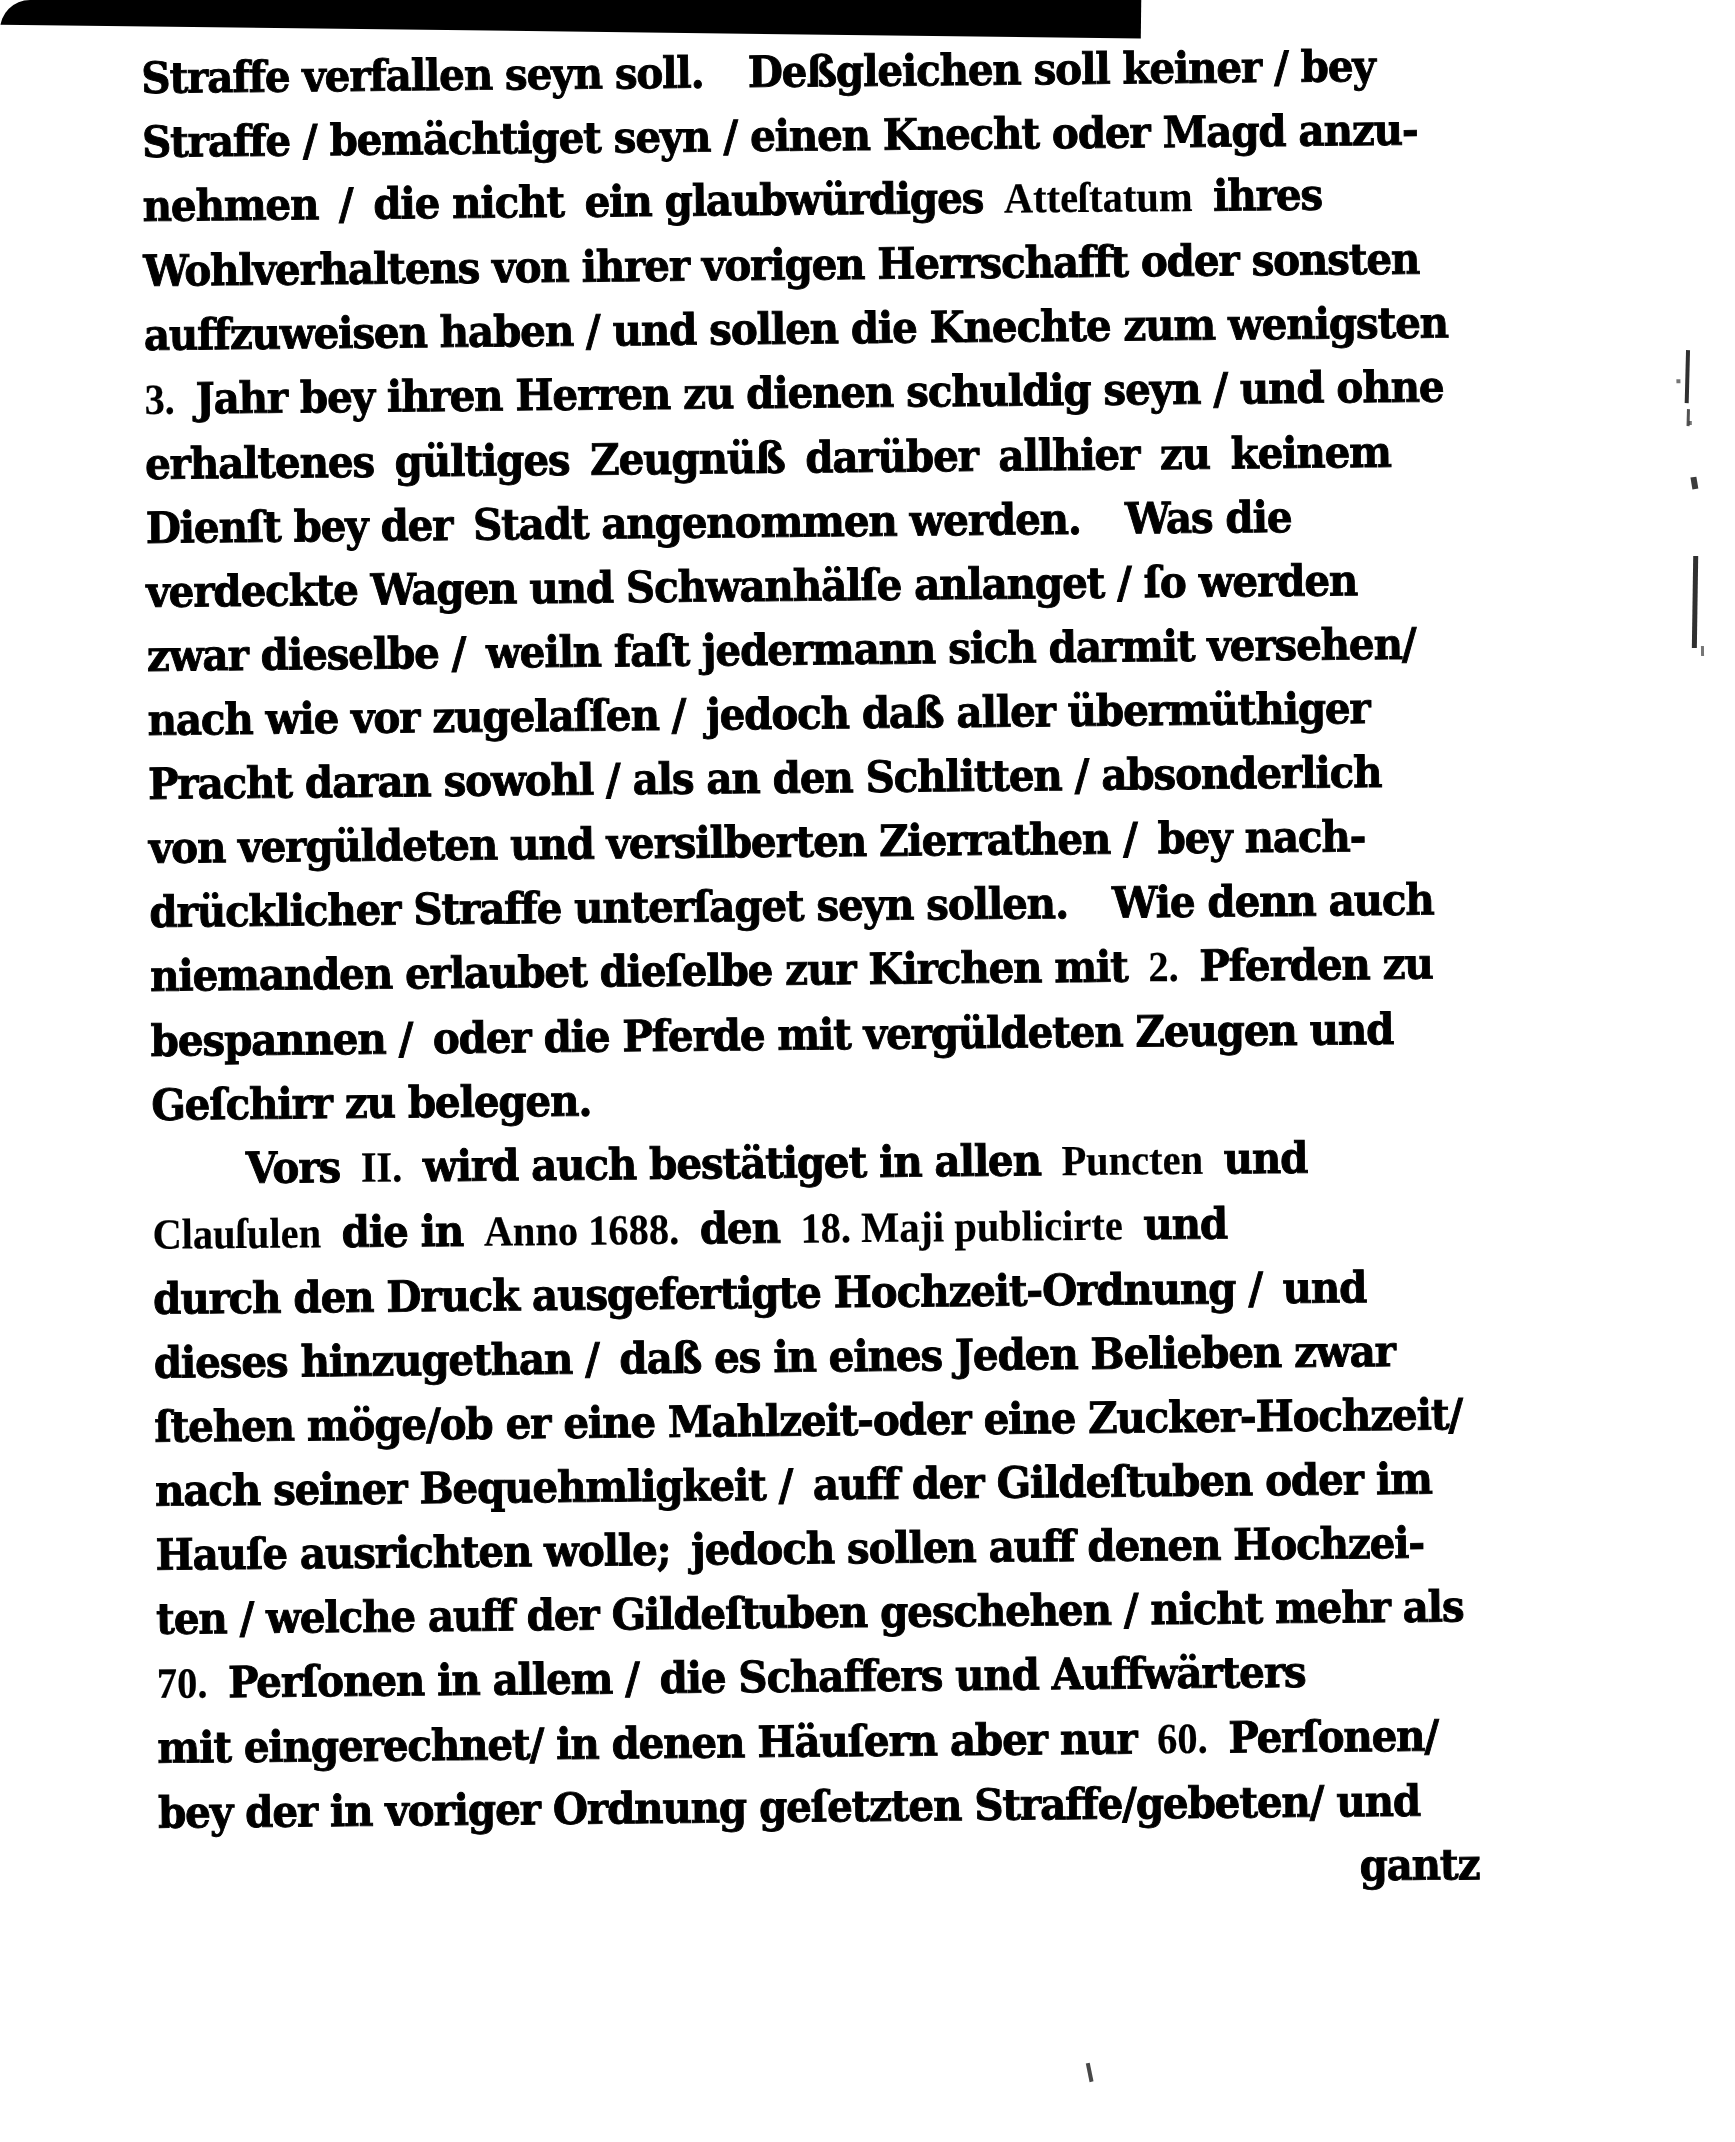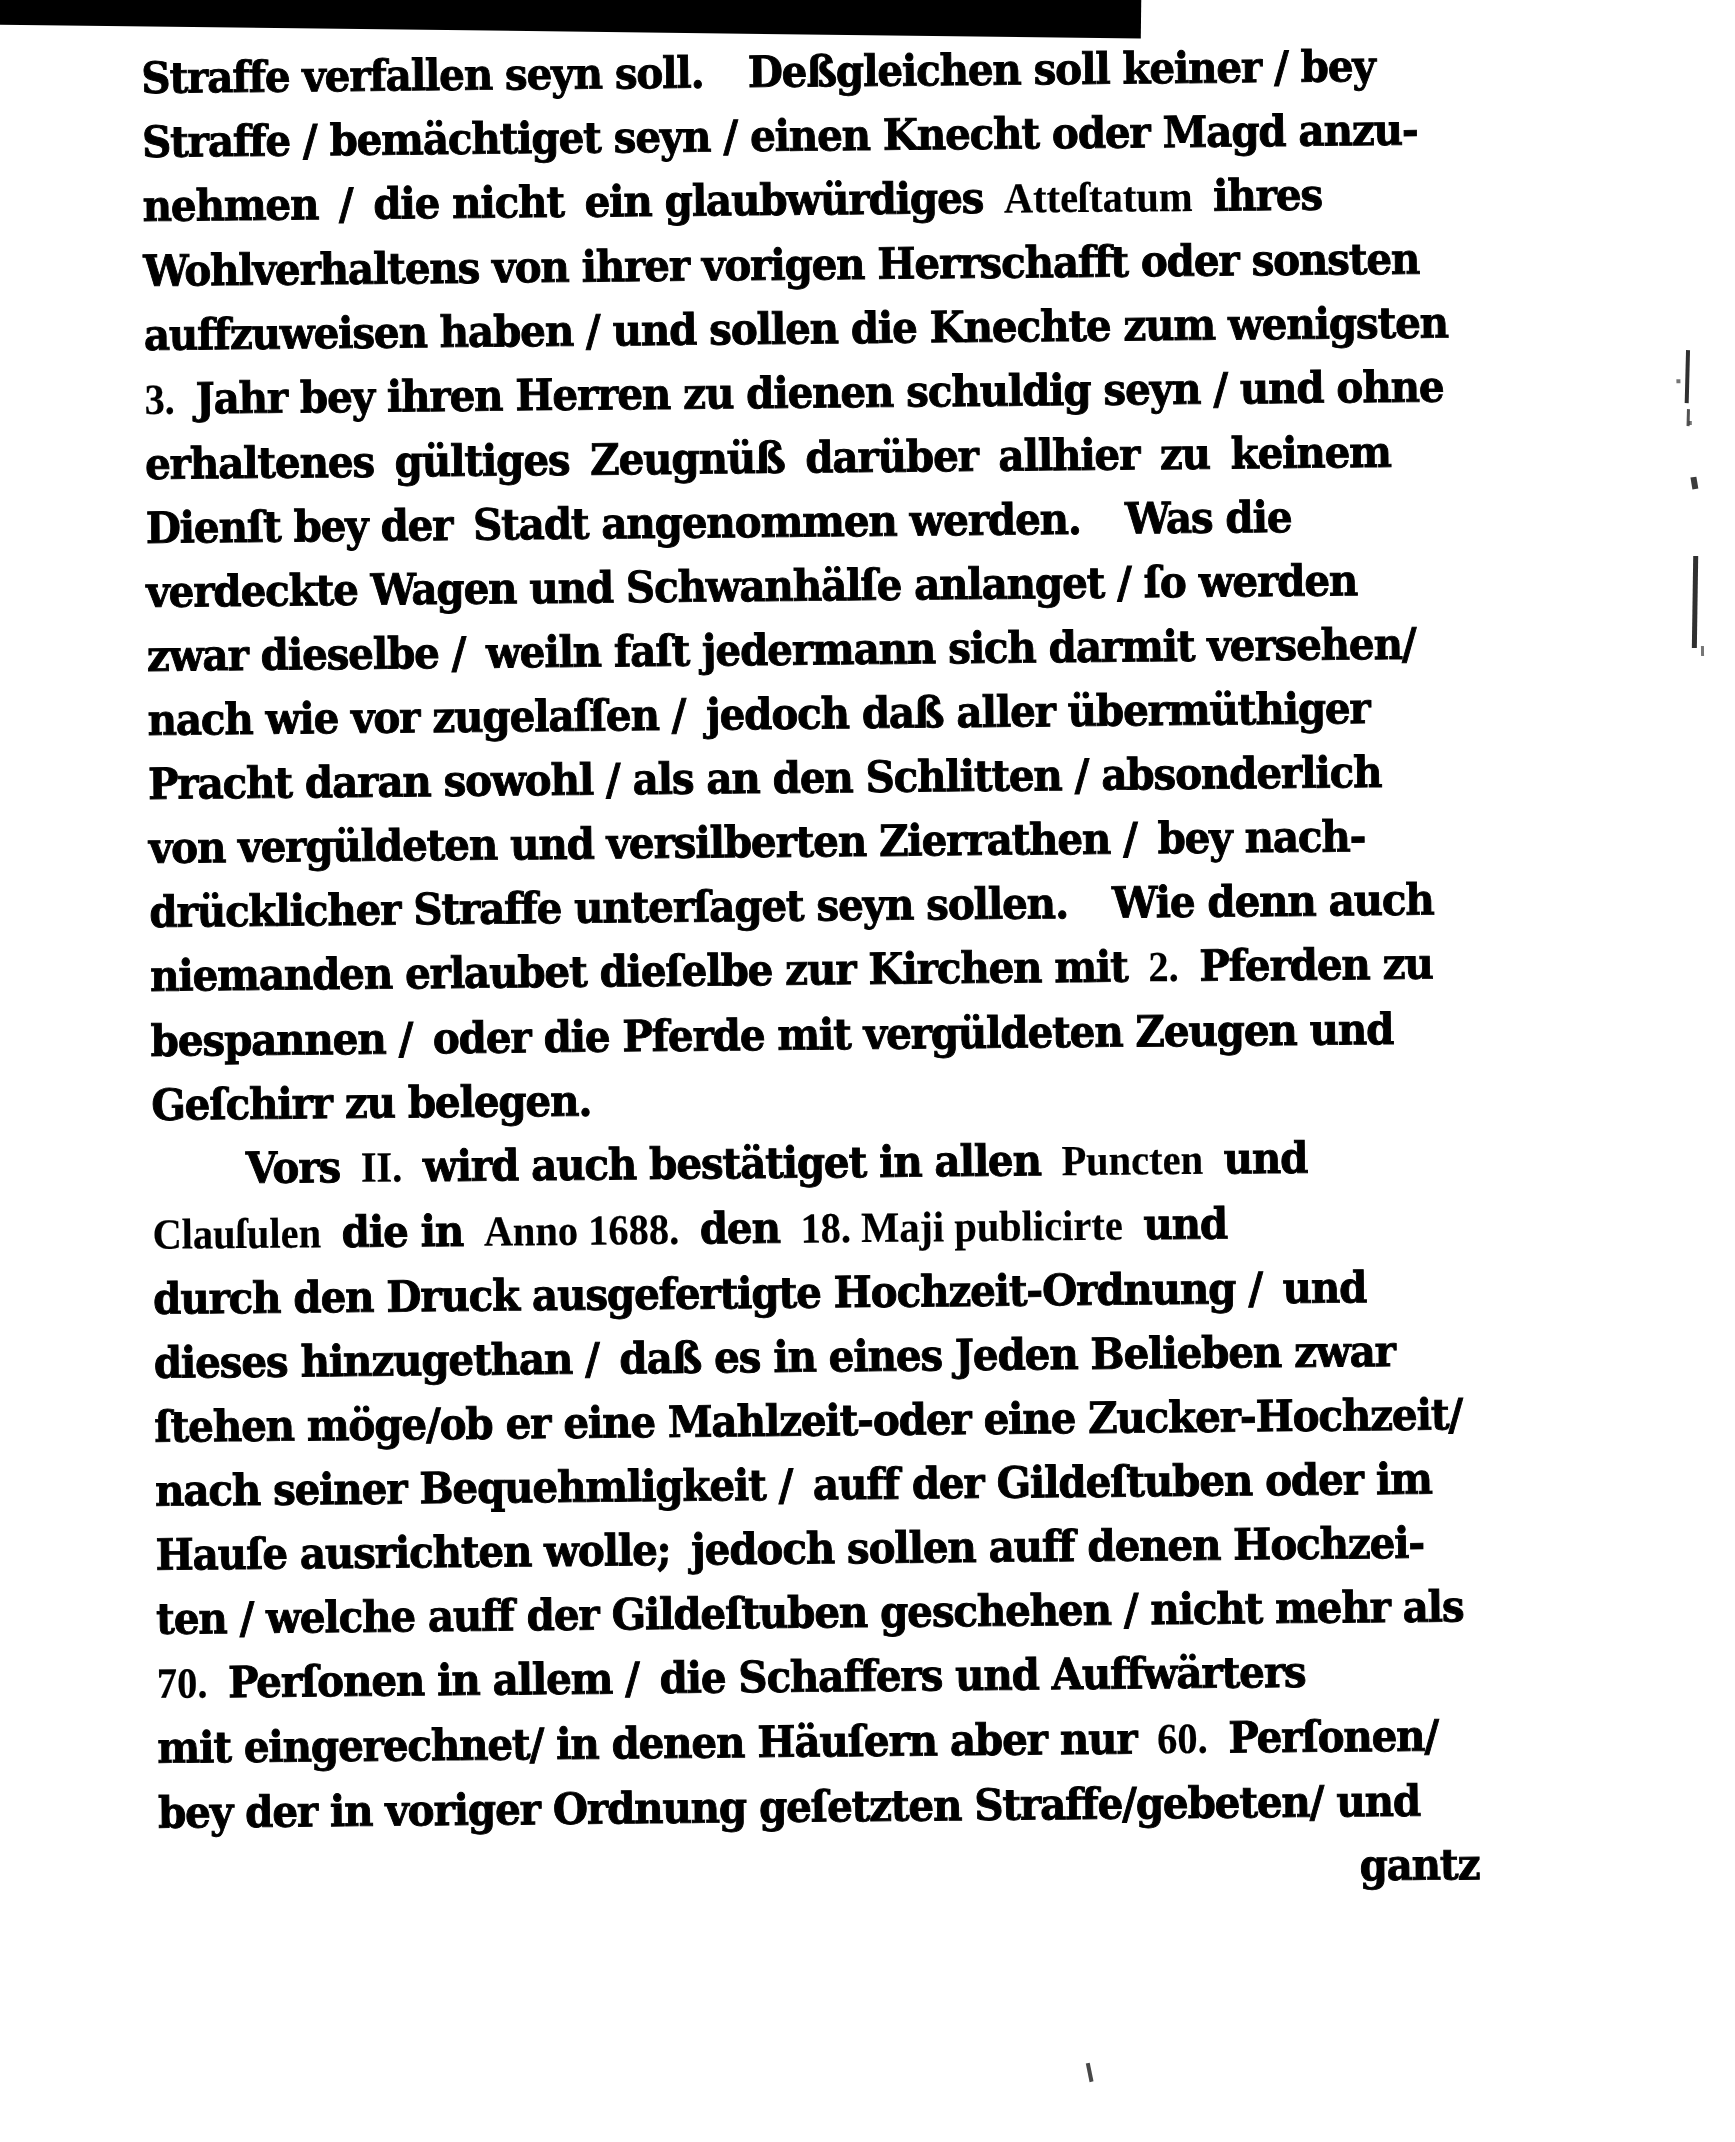--- a/index.html
+++ b/index.html
@@ -8,20 +8,21 @@
     background: #ffffff;
   }
 
   #page {
     position: relative;
     width: 1736px;
     height: 2143px;
     background: #ffffff;
     overflow: hidden;
     font-family: "DejaVu Serif", serif;
+    border-radius: 30px;
   }
 
   
   #scan-rotation {
     position: absolute;
     inset: 0;
     transform: rotate(-0.55deg);
     transform-origin: 50% 50%;
   }
 

